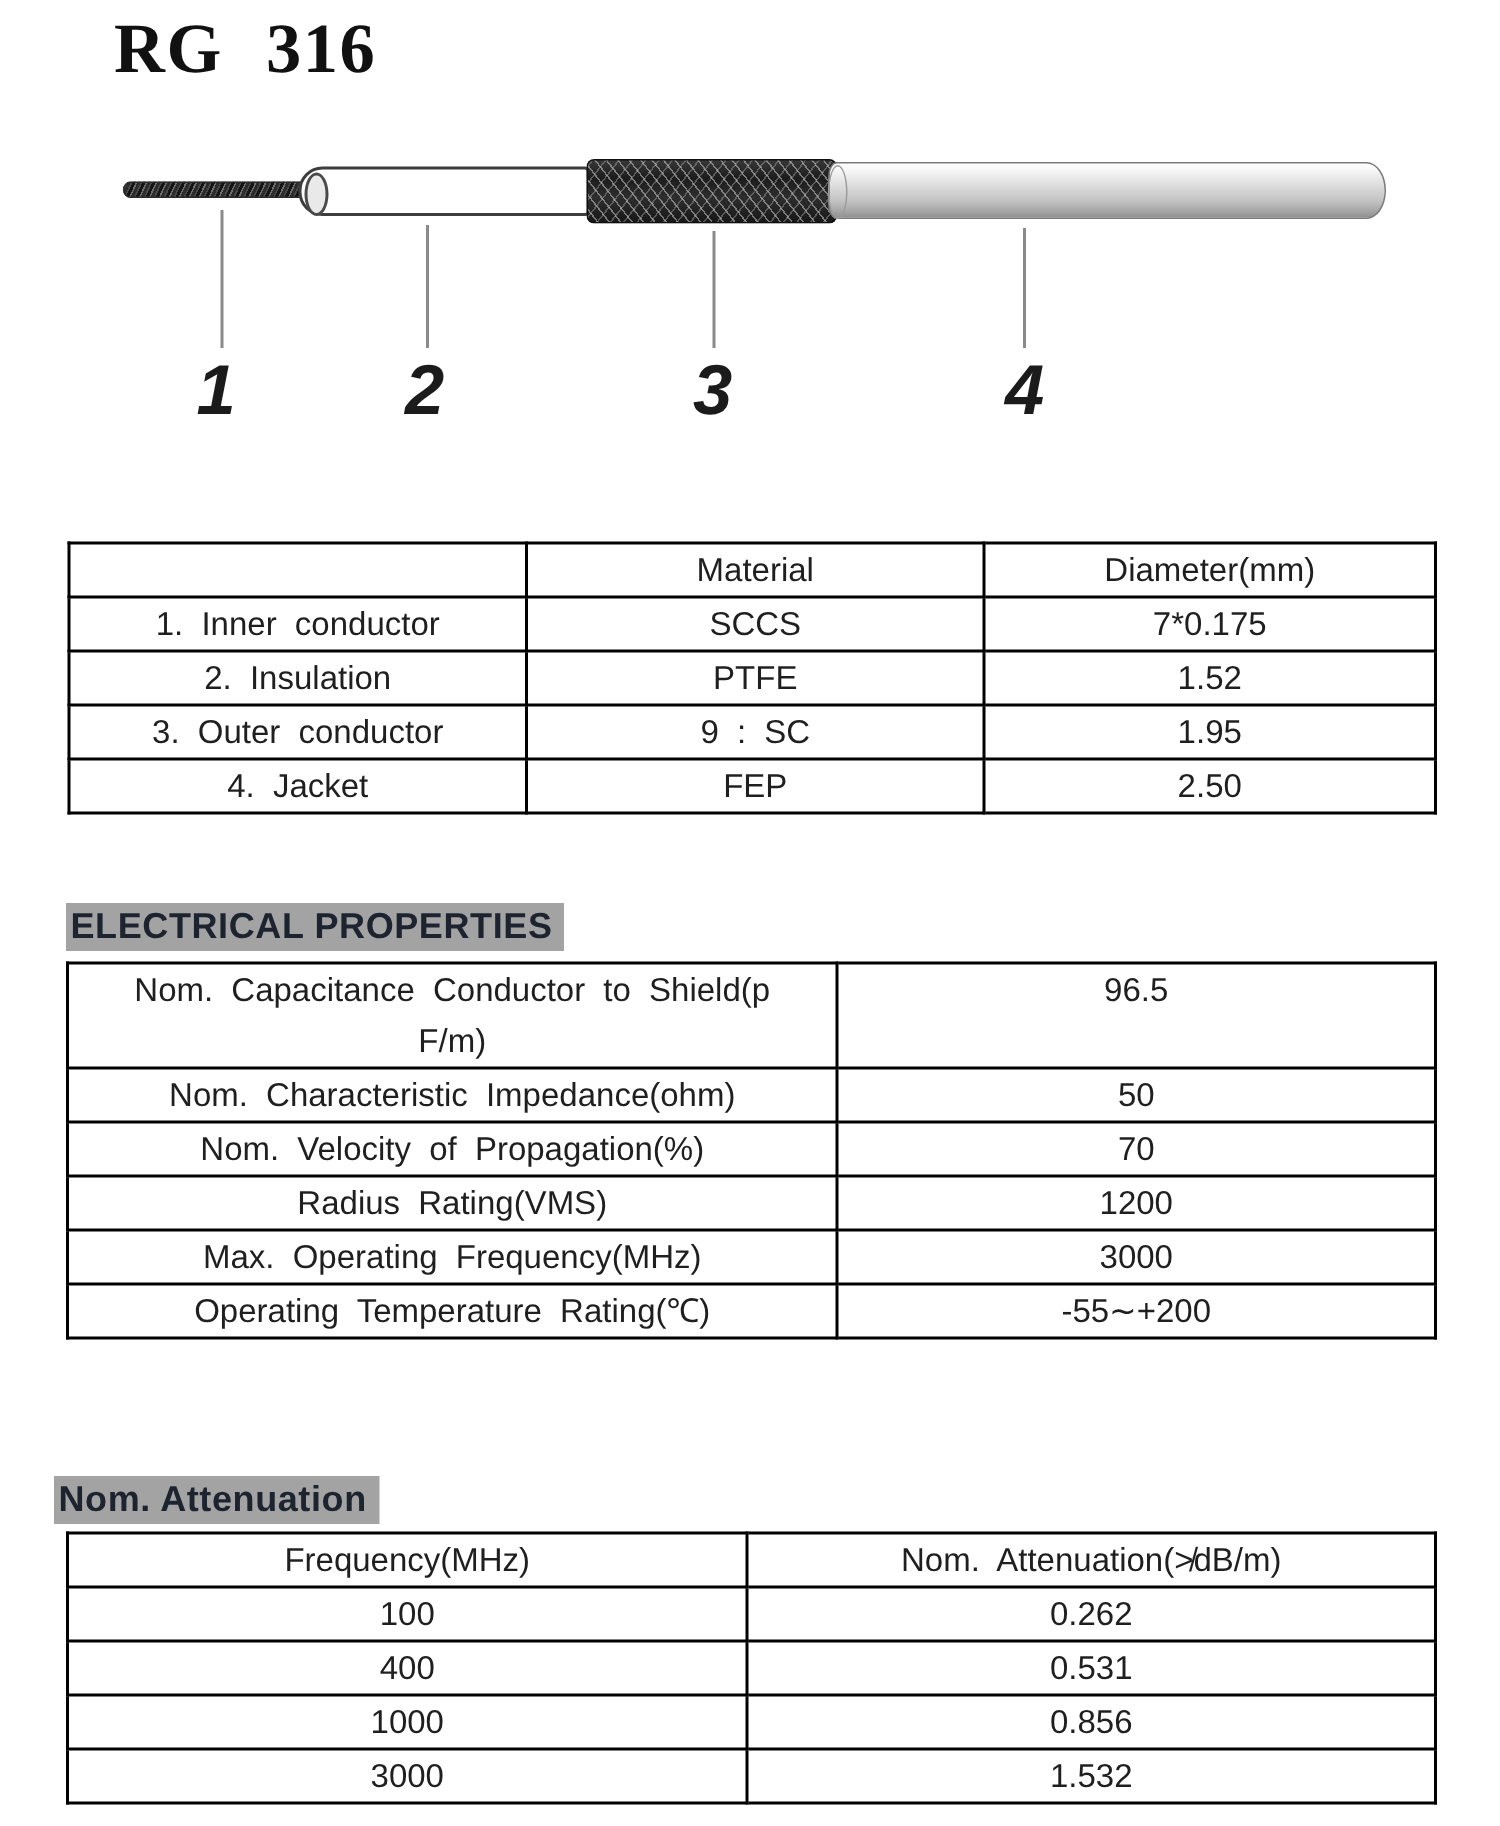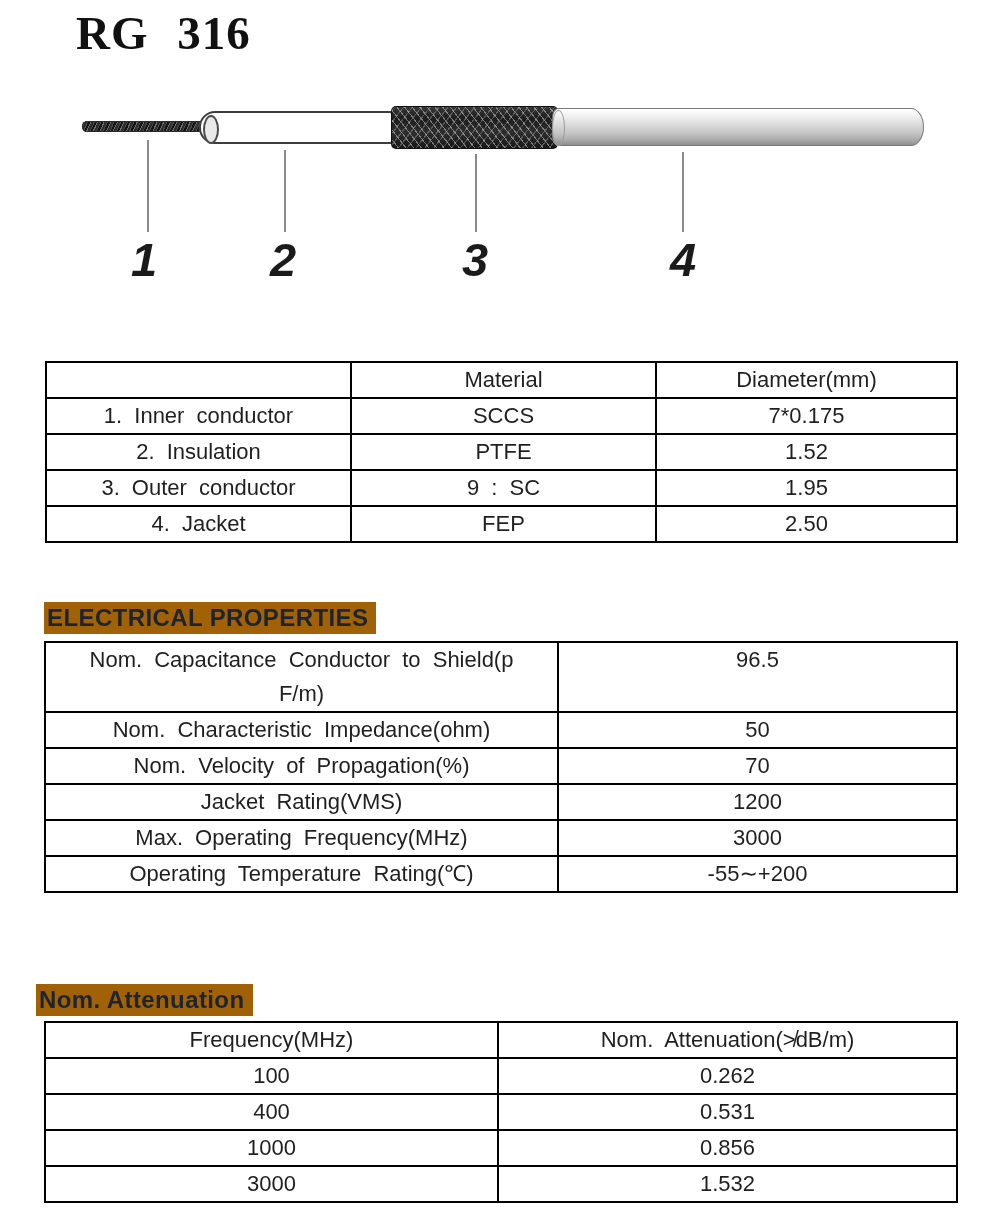--- a/index.html
+++ b/index.html
@@ -108,21 +108,21 @@
   .electrical-table tr.tall td.prop-value { vertical-align: top; }
 
   
   .section-heading {
     position: absolute;
     display: inline-block;
     font-size: 24px;
     font-weight: bold;
     letter-spacing: 0.4px;
     color: #1d2430;
-    background: #a16207;
+    background: #a3a3a3;
     padding: 2px 8px 2px 3px;
   }
   .heading-electrical { left: 44px; top: 602px; }
   .heading-attenuation { left: 36px; top: 984px; }
 </style>
 </head>
 <body>
 
 <div class="page">
 
@@ -195,21 +195,21 @@
     </tr>
     <tr>
       <td class="prop-label">Nom. Characteristic Impedance(ohm)</td>
       <td class="prop-value">50</td>
     </tr>
     <tr>
       <td class="prop-label">Nom. Velocity of Propagation(%)</td>
       <td class="prop-value">70</td>
     </tr>
     <tr>
-      <td class="prop-label">Jacket Rating(VMS)</td>
+      <td class="prop-label">Radius Rating(VMS)</td>
       <td class="prop-value">1200</td>
     </tr>
     <tr>
       <td class="prop-label">Max. Operating Frequency(MHz)</td>
       <td class="prop-value">3000</td>
     </tr>
     <tr>
       <td class="prop-label">Operating Temperature Rating(℃)</td>
       <td class="prop-value">-55∼+200</td>
     </tr>

